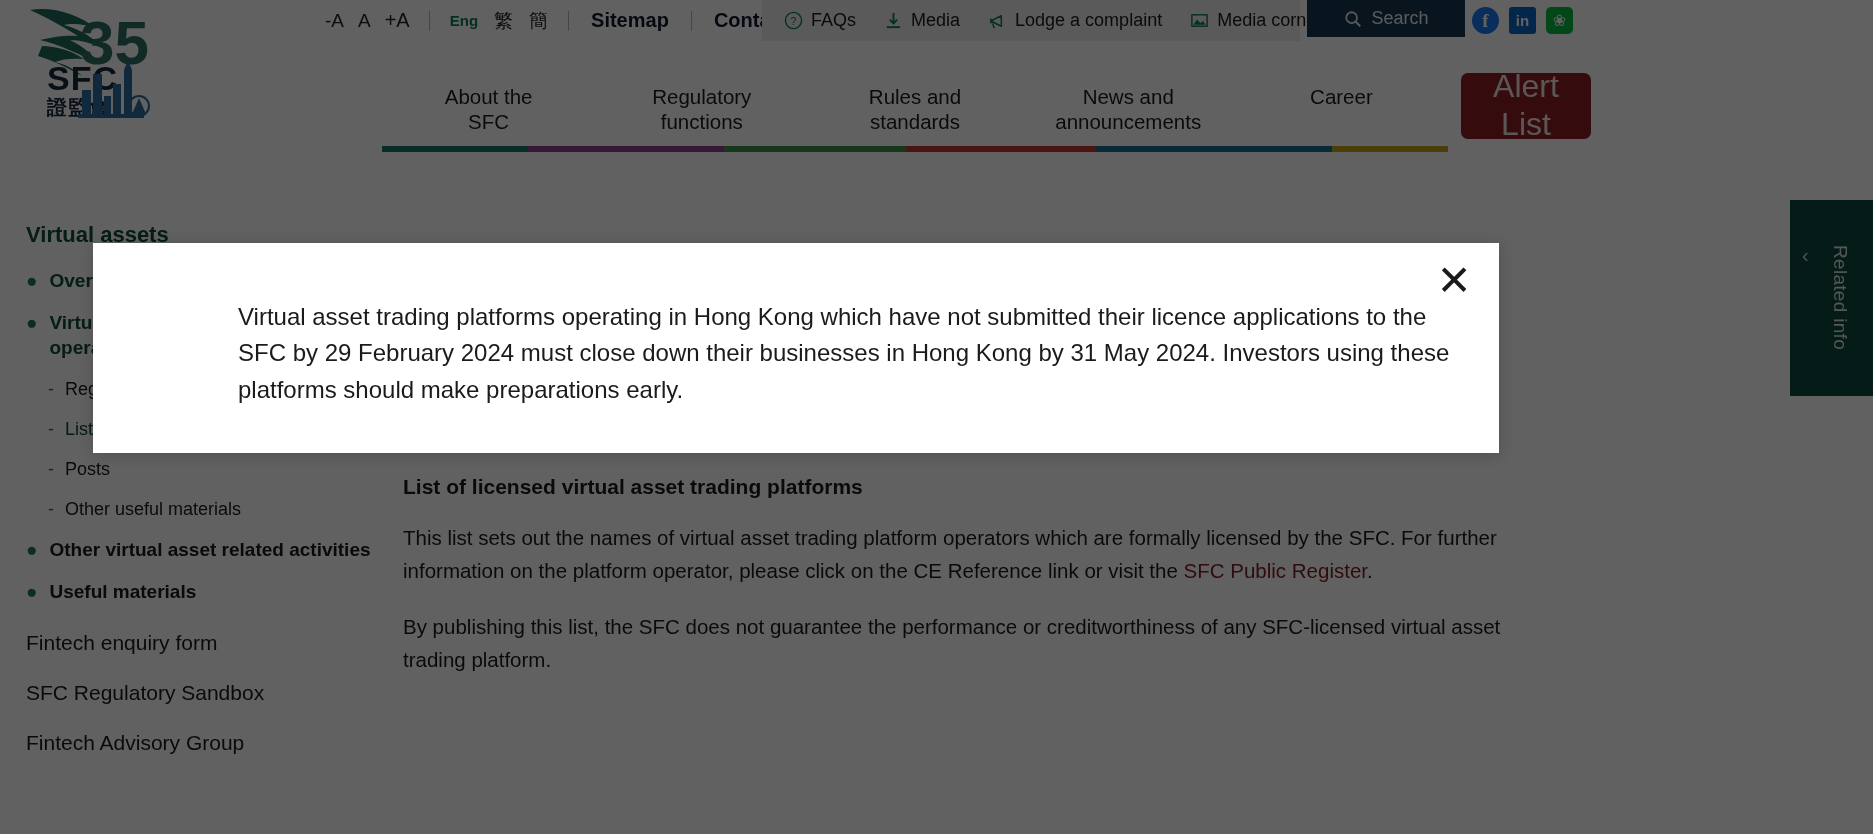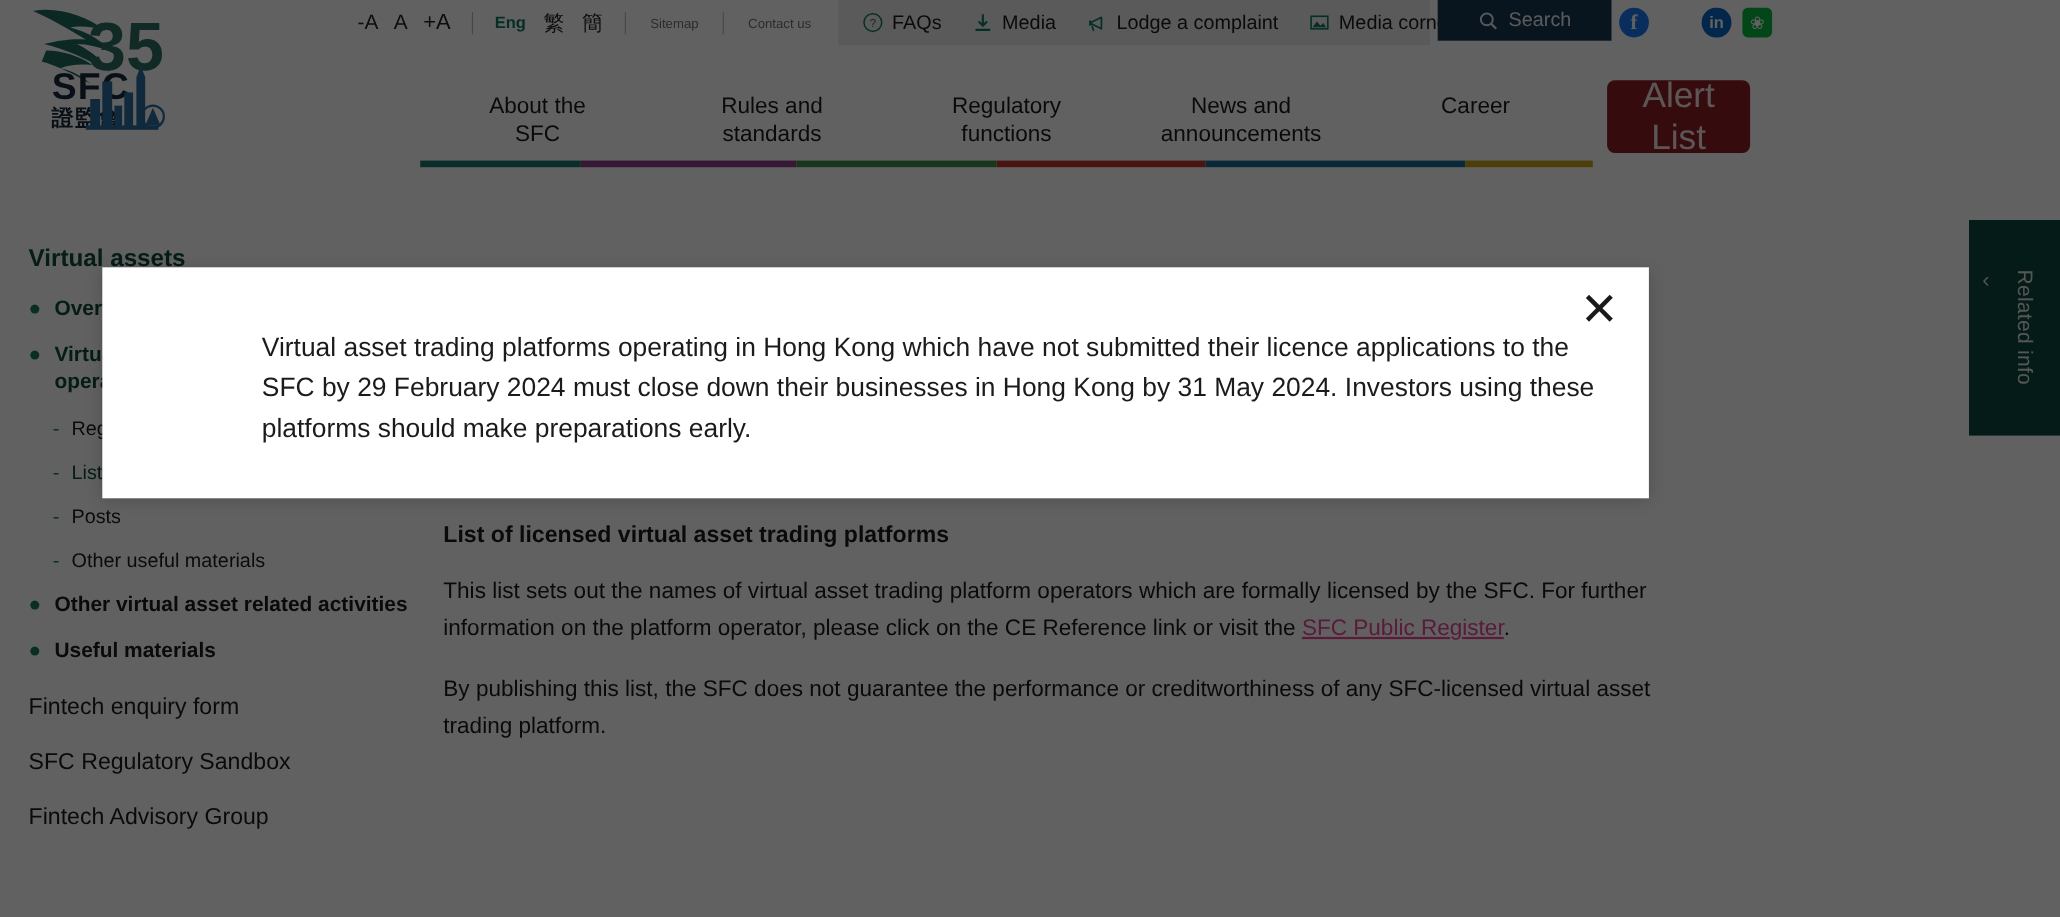--- a/index.html
+++ b/index.html
@@ -27,42 +27,42 @@
   .util-left {
     position: absolute; left: 318px; top: 0; height: 41px;
     display: flex; align-items: center; gap: 0;
   }
   .fsz { font-size: 19px; color: #222; padding: 0 7px; cursor: pointer; }
   .fsz.big { font-size: 20px; }
   .usep { width: 1px; height: 20px; background: #b9b9b9; margin: 0 12px; }
   .lang { font-size: 15px; color: #222; padding: 0 8px; cursor: pointer; }
   .lang.active { color: #0e7a5f; font-weight: 700; }
   .lang.cjk { font-size: 19px; }
-  .ulink { font-size: 12px; color: #737373; padding: 0 10px; cursor: pointer; }
+  .ulink { font-size: 20px; color: #0f172a; padding: 0 10px; cursor: pointer; font-weight: bold; }
 
   .util-right {
     position: absolute; left: 762px; top: 0; height: 41px;
     width: 538px; background: #ececec;
     display: flex; align-items: center; padding-left: 22px; gap: 28px;
   }
   .uitem { display: flex; align-items: center; gap: 8px; font-size: 18px; color: #1c1c1c; cursor: pointer; white-space: nowrap; }
   .uicon { width: 19px; height: 19px; display: inline-flex; align-items: center; justify-content: center; color: #0e7a5f; flex: none; }
   .uicon svg { display: block; }
 
   .search-btn {
     position: absolute; left: 1307px; top: 0; width: 158px; height: 37px;
     background: #17354f; display: flex; align-items: center; justify-content: center;
     gap: 9px; cursor: pointer;
   }
   .search-btn .lbl { color: #e9eef2; font-size: 18px; }
 
   .socials { position: absolute; left: 1472px; top: 0; height: 41px; display: flex; align-items: center; gap: 10px; }
   .soc { width: 27px; height: 27px; display: flex; align-items: center; justify-content: center; cursor: pointer; }
   .soc.fb { background: #1877f2; border-radius: 50%; color: #fff; font-weight: 700; font-size: 19px; font-family: "Liberation Serif", serif; }
-  .soc.li { background: #0a66c2; border-radius: 13px; color: #fff; font-weight: 700; font-size: 15px; margin-left: 38px; }
+  .soc.li { background: #0a66c2; border-radius: 3px; color: #fff; font-weight: 700; font-size: 15px; }
   .soc.wc { background: #09b83e; border-radius: 5px; color: #fff; font-size: 16px; }
 
   
   .logo { position: absolute; left: 22px; top: 2px; width: 200px; height: 128px; }
 
   
   .mainnav {
     position: absolute; left: 382px; top: 78px; width: 1066px; height: 70px;
     display: flex; align-items: flex-start; z-index: 10;
   }
@@ -111,21 +111,21 @@
   .sb-l2 { display: flex; gap: 11px; margin: 0 0 17px 22px; font-size: 18px; line-height: 1.28; }
   .sb-l2 .dash { color: #1d7a5f; flex: none; }
   .sb-l2 .txt { color: #1b1b1b; cursor: pointer; }
   .sb-l2.link .txt { color: #0f4a3e; }
   .sb-head { font-size: 21px; color: #1b1b1b; margin-top: 26px; cursor: pointer; }
 
   
   .article { position: absolute; left: 403px; top: 420px; width: 1135px; z-index: 10; }
   .art-p { font-size: 20.5px; line-height: 1.62; color: #1b1b1b; margin-bottom: 22px; }
   .art-h { font-size: 21px; font-weight: 700; color: #1b1b1b; margin-bottom: 22px; }
-  .art-link { color: #ec4899; text-decoration: underline; cursor: pointer; }
+  .art-link { color: #7f1d1d; cursor: pointer; }
 
   
   .modal {
     position: absolute; left: 93px; top: 243px; width: 1406px; height: 210px;
     background: #ffffff; z-index: 100;
     box-shadow: 0 2px 14px rgba(0,0,0,.18);
   }
   .modal-close {
     position: absolute; right: 22px; top: 15px; width: 46px; height: 46px;
     display: flex; align-items: center; justify-content: center;
@@ -243,26 +243,26 @@
       <span class="soc wc" style="background: rgb(9, 184, 62);">❀</span>
     </div>
   </div>
 
   <div class="mainnav">
     <div class="navitem">
       <div>About the</div>
       <div>SFC</div>
     </div>
     <div class="navitem">
+      <div>Regulatory</div>
+      <div>functions</div>
+    </div>
+    <div class="navitem">
       <div>Rules and</div>
       <div>standards</div>
-    </div>
-    <div class="navitem">
-      <div>Regulatory</div>
-      <div>functions</div>
     </div>
     <div class="navitem">
       <div>News and</div>
       <div>announcements</div>
     </div>
     <div class="navitem">
       <div>Career</div>
     </div>
   </div>
 

